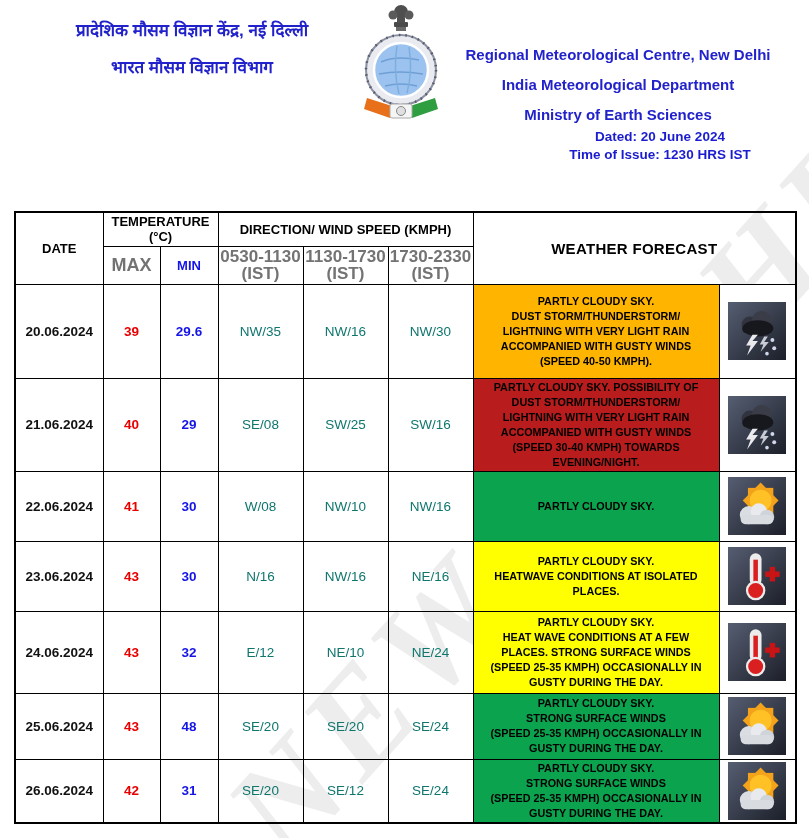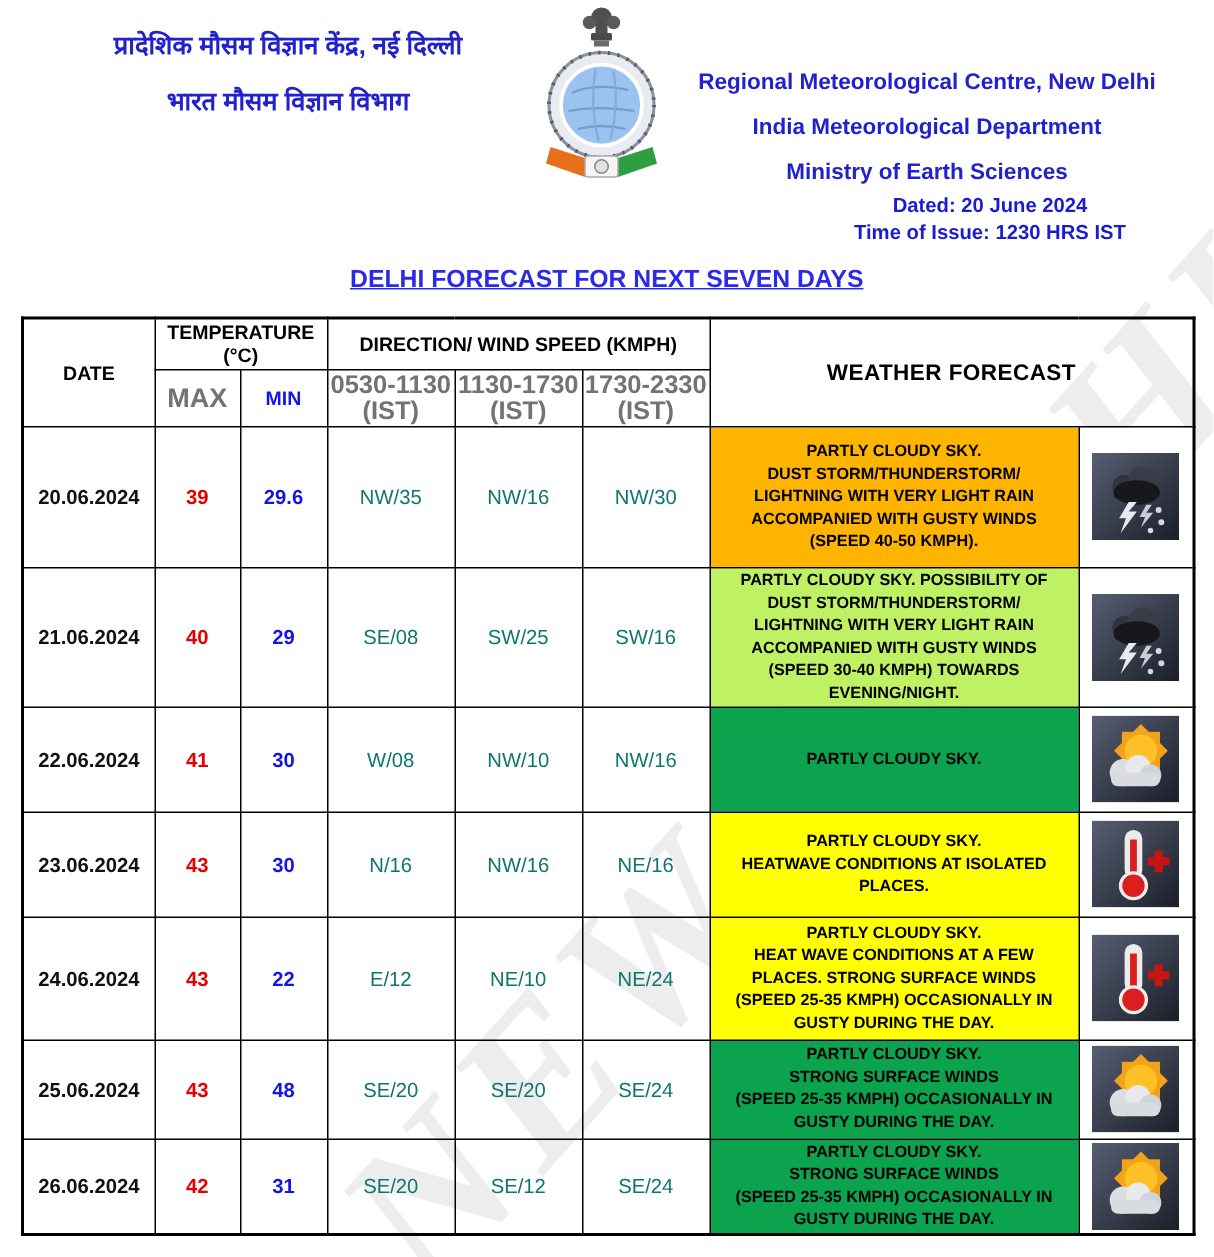--- a/index.html
+++ b/index.html
@@ -229,21 +229,20 @@
     <div>Regional Meteorological Centre, New Delhi</div>
     <div>India Meteorological Department</div>
     <div>Ministry of Earth Sciences</div>
   </div>
 
   <div class="issue-block">
     <div>Dated: 20 June 2024</div>
     <div>Time of Issue:  1230 HRS IST</div>
   </div>
 
-  <div class="doc-title">DELHI FORECAST FOR NEXT SEVEN DAYS</div>
 
   <table class="forecast">
     <colgroup>
       <col class="c-date">
         <col class="c-max">
         <col class="c-min">
       <col class="c-w1">
         <col class="c-w2">
         <col class="c-w3">
       <col class="c-fc">
@@ -289,21 +288,21 @@
             </svg>
           </td>
         </tr>
         <tr>
           <td class="td-date">21.06.2024</td>
           <td class="td-max">40</td>
           <td class="td-min">29</td>
           <td class="td-wind">SE/08</td>
           <td class="td-wind">SW/25</td>
           <td class="td-wind">SW/16</td>
-          <td class="td-forecast" style="background: #bef264;">PARTLY CLOUDY SKY.  POSSIBILITY OF
+          <td class="td-forecast" style="background: #b91c1c;">PARTLY CLOUDY SKY.  POSSIBILITY OF
 DUST STORM/THUNDERSTORM/
 LIGHTNING WITH VERY LIGHT RAIN
 ACCOMPANIED WITH GUSTY WINDS
 (SPEED 30-40 KMPH) TOWARDS
 EVENING/NIGHT.</td>
           <td class="td-icon">
             <svg class="wicon">
               <use href="#sym-thunderstorm"></use>
             </svg>
           </td>
@@ -334,21 +333,21 @@
 PLACES.</td>
           <td class="td-icon">
             <svg class="wicon">
               <use href="#sym-heat"></use>
             </svg>
           </td>
         </tr>
         <tr>
           <td class="td-date">24.06.2024</td>
           <td class="td-max">43</td>
-          <td class="td-min">22</td>
+          <td class="td-min">32</td>
           <td class="td-wind">E/12</td>
           <td class="td-wind">NE/10</td>
           <td class="td-wind">NE/24</td>
           <td class="td-forecast" style="background: rgb(255, 255, 0);">PARTLY CLOUDY SKY.
 HEAT WAVE CONDITIONS AT A FEW
 PLACES. STRONG SURFACE WINDS
 (SPEED 25-35 KMPH) OCCASIONALLY IN
 GUSTY DURING THE DAY.</td>
           <td class="td-icon">
             <svg class="wicon">

